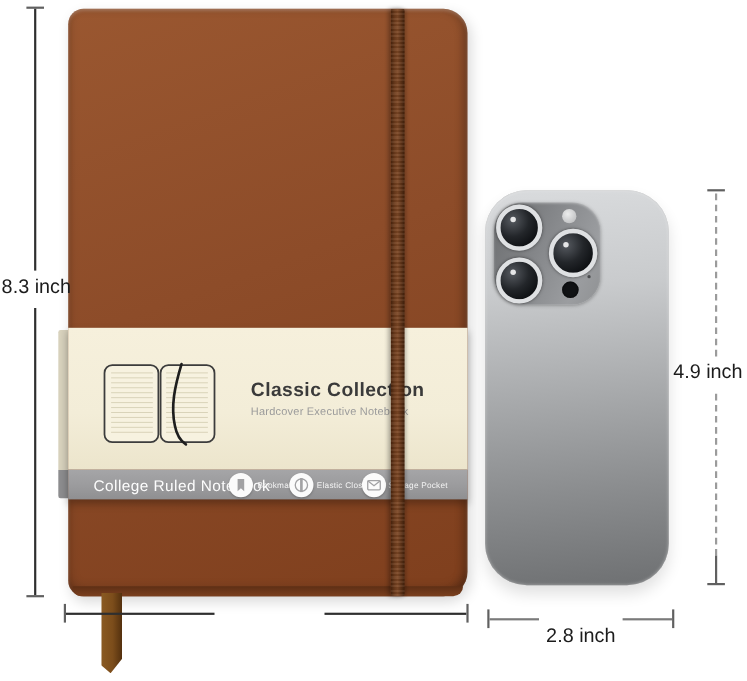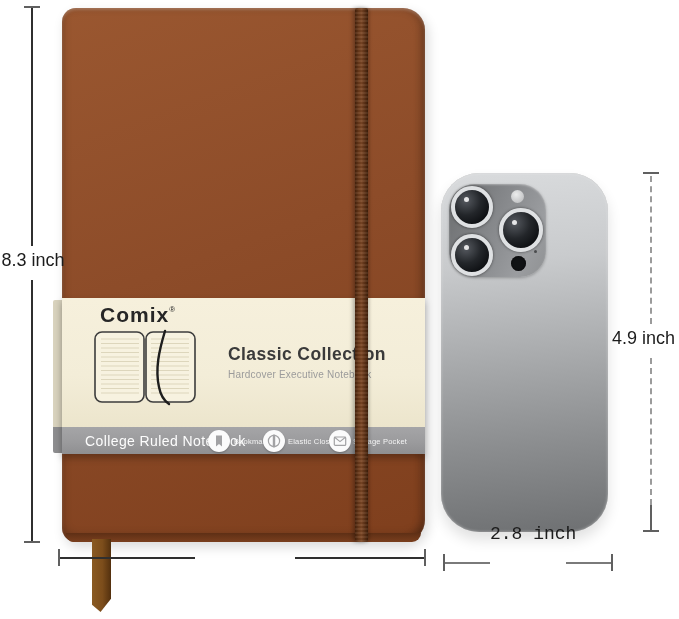--- a/index.html
+++ b/index.html
@@ -95,21 +95,20 @@
 <body>
 
 <div id="stage">
 
   <div class="band-wrap-tab"></div>
   <div class="notebook"></div>
   <div class="page-edge"></div>
 
   <div class="belly-band">
     <div class="band-cream">
-      <div class="brand-logo"><span>Comix</span><sup>®</sup></div>
 
       <svg class="illus" viewBox="0 0 104 78">
         <rect x="2" y="3" width="49" height="70" rx="7" fill="#f7f2e0" stroke="#3c3c3c" stroke-width="1.6"></rect>
         <rect x="53" y="3" width="49" height="70" rx="7" fill="#f7f2e0" stroke="#3c3c3c" stroke-width="1.6"></rect>
         <path d="M8 10H46 M8 14.5H46 M8 19H46 M8 23.5H46 M8 28H46 M8 32.5H46 M8 37H46 M8 41.5H46 M8 46H46 M8 50.5H46 M8 55H46 M8 59.5H46 M8 64H46" stroke="#d9d2b8" stroke-width="0.9" fill="none"></path>
         <path d="M58 10H96 M58 14.5H96 M58 19H96 M58 23.5H96 M58 28H96 M58 32.5H96 M58 37H96 M58 41.5H96 M58 46H96 M58 50.5H96 M58 55H96 M58 59.5H96 M58 64H96" stroke="#d9d2b8" stroke-width="0.9" fill="none"></path>
         <path d="M72 2 C66 22 62 40 66 58 C67.5 66 70 71 76 75" fill="none" stroke="#1e1e1e" stroke-width="2.4" stroke-linecap="round"></path>
       </svg>
 
       <div class="collection-title">Classic Collection</div>
@@ -171,17 +170,17 @@
 
   <div class="cap cap-h" style="left:643px;top:172px;"></div>
   <div class="dash" style="left:650px;top:176px;height:148px;"></div>
   <div class="dim-text" style="left:608px;top:328px;width:71px;">4.9 inch</div>
   <div class="dash" style="left:650px;top:358px;height:147px;"></div>
   <div class="dline" style="left:650px;top:505px;width:2px;height:26px;background:#606060;"></div>
   <div class="cap cap-h" style="left:643px;top:530px;"></div>
 
   <div class="cap cap-v" style="left:443px;top:554px;"></div>
   <div class="dline" style="left:445px;top:562px;width:45px;height:2px;background:#7a7a7a;"></div>
-  <div class="dim-text" style="left:490px;top:524px;width:76px;font-family:Liberation Mono, monospace;">2.8 inch</div>
+  <div class="dim-text" style="left:490px;top:568px;width:76px;">2.8 inch</div>
   <div class="dline" style="left:566px;top:562px;width:45px;height:2px;background:#7a7a7a;"></div>
   <div class="cap cap-v" style="left:611px;top:554px;"></div>
 
 </div>
 
 </body></html>

